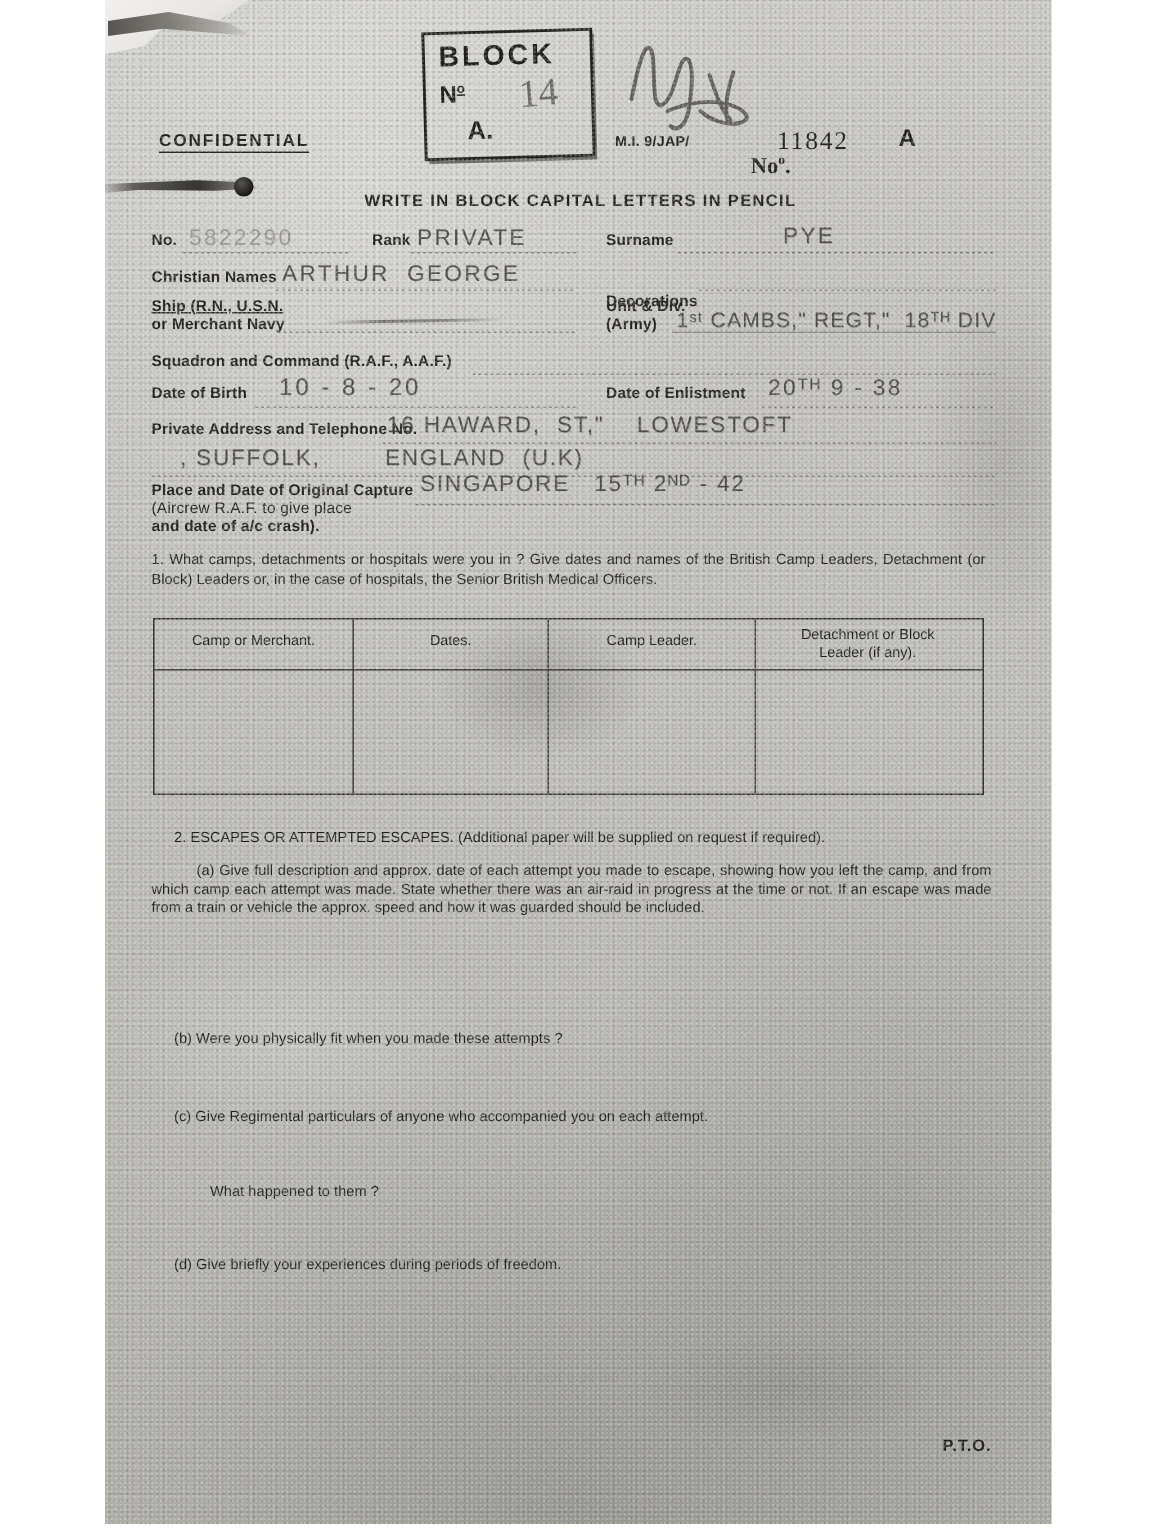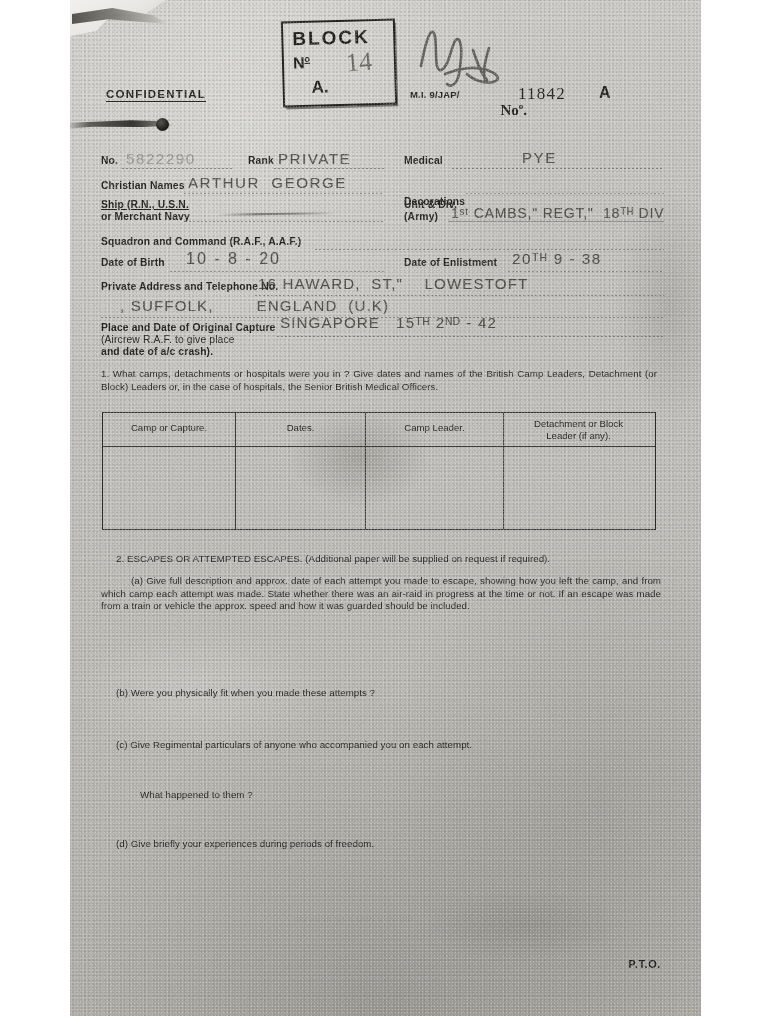--- a/index.html
+++ b/index.html
@@ -143,20 +143,21 @@
 </head>
 <body>
 
 <div id="sheet">
   <div id="blotch"></div>
 
   <div id="ink">
 
     <div class="t prn confidential">CONFIDENTIAL</div>
 
+    <div class="t prn writein">WRITE IN BLOCK CAPITAL LETTERS IN PENCIL</div>
 
     <div class="t prn mi9">M.I. 9/JAP/</div>
 
     <div class="t numsym">
       <span>No</span><sup>o</sup>.
     </div>
 
     <div class="t serialno">11842</div>
 
     <div class="t prn bigA">A</div>
@@ -181,21 +182,21 @@
     </svg>
 
     <div class="t lbl" style="left:31px;top:155px;">No.</div>
     <div class="dots" style="left:52px;top:168px;width:112px;"></div>
     <div class="hw faint" style="left:56px;top:150px;font-size:15px;">5822290</div>
 
     <div class="t lbl" style="left:178px;top:155px;">Rank</div>
     <div class="dots" style="left:204px;top:168px;width:110px;"></div>
     <div class="hw" style="left:208px;top:150px;font-size:15px;">PRIVATE</div>
 
-    <div class="t lbl" style="left:334px;top:155px;">Medical</div>
+    <div class="t lbl" style="left:334px;top:155px;">Surname</div>
     <div class="dots" style="left:382px;top:168px;width:212px;"></div>
     <div class="hw" style="left:452px;top:149px;font-size:15px;">PYE</div>
 
     <div class="t lbl" style="left:31px;top:180px;">Christian Names</div>
     <div class="dots" style="left:114px;top:193px;width:200px;"></div>
     <div class="hw" style="left:118px;top:174px;font-size:15px;">ARTHUR  GEORGE</div>
 
     <div class="t lbl" style="left:334px;top:196px;">Decorations</div>
     <div class="dots" style="left:396px;top:193px;width:198px;"></div>
     <div class="hw" style="left:400px;top:174px;font-size:15px;"></div>
@@ -238,21 +239,21 @@
     <div class="hw" style="left:210px;top:314px;font-size:15px;letter-spacing:1.2px;">SINGAPORE   15ᵀᴴ 2ᴺᴰ - 42</div>
 
     <div class="para" style="left:31px;top:368px;width:556px;text-align:justify;">1.   What camps, detachments or hospitals were you in ?   Give dates and names of the British Camp Leaders,  Detachment (or Block) Leaders or, in the case of hospitals, the Senior British Medical Officers.</div>
 
     <div id="camptable">
       <div class="hline" style="top:33px;"></div>
       <div class="vline" style="left:132px;"></div>
       <div class="vline" style="left:262px;"></div>
       <div class="vline" style="left:400px;"></div>
 
-      <div class="th" style="left:0;width:132px;">Camp or Capture.</div>
+      <div class="th" style="left:0;width:132px;">Camp or Merchant.</div>
       <div class="th" style="left:133px;width:129px;">Dates.</div>
       <div class="th" style="left:263px;width:137px;">Camp Leader.</div>
       <div class="th" style="left:401px;width:149px;top:5px;white-space:pre-line;">Detachment or Block
 Leader (if any).</div>
     </div>
 
     <div class="para qnum" style="left:46px;top:553px;width:560px;font-weight:400;">2.   ESCAPES OR ATTEMPTED ESCAPES.   (Additional paper will be supplied on request if required).</div>
 
     <div class="para" style="left:31px;top:575px;width:560px;text-align:justify;text-indent:30px;">(a)  Give full description and approx. date of each attempt you made to escape, showing how you left the camp,  and from which camp each attempt was made.   State whether there was an air-raid in progress at the time or not.   If an escape was made from a train or vehicle the approx. speed and how it was guarded should be included.</div>
 

